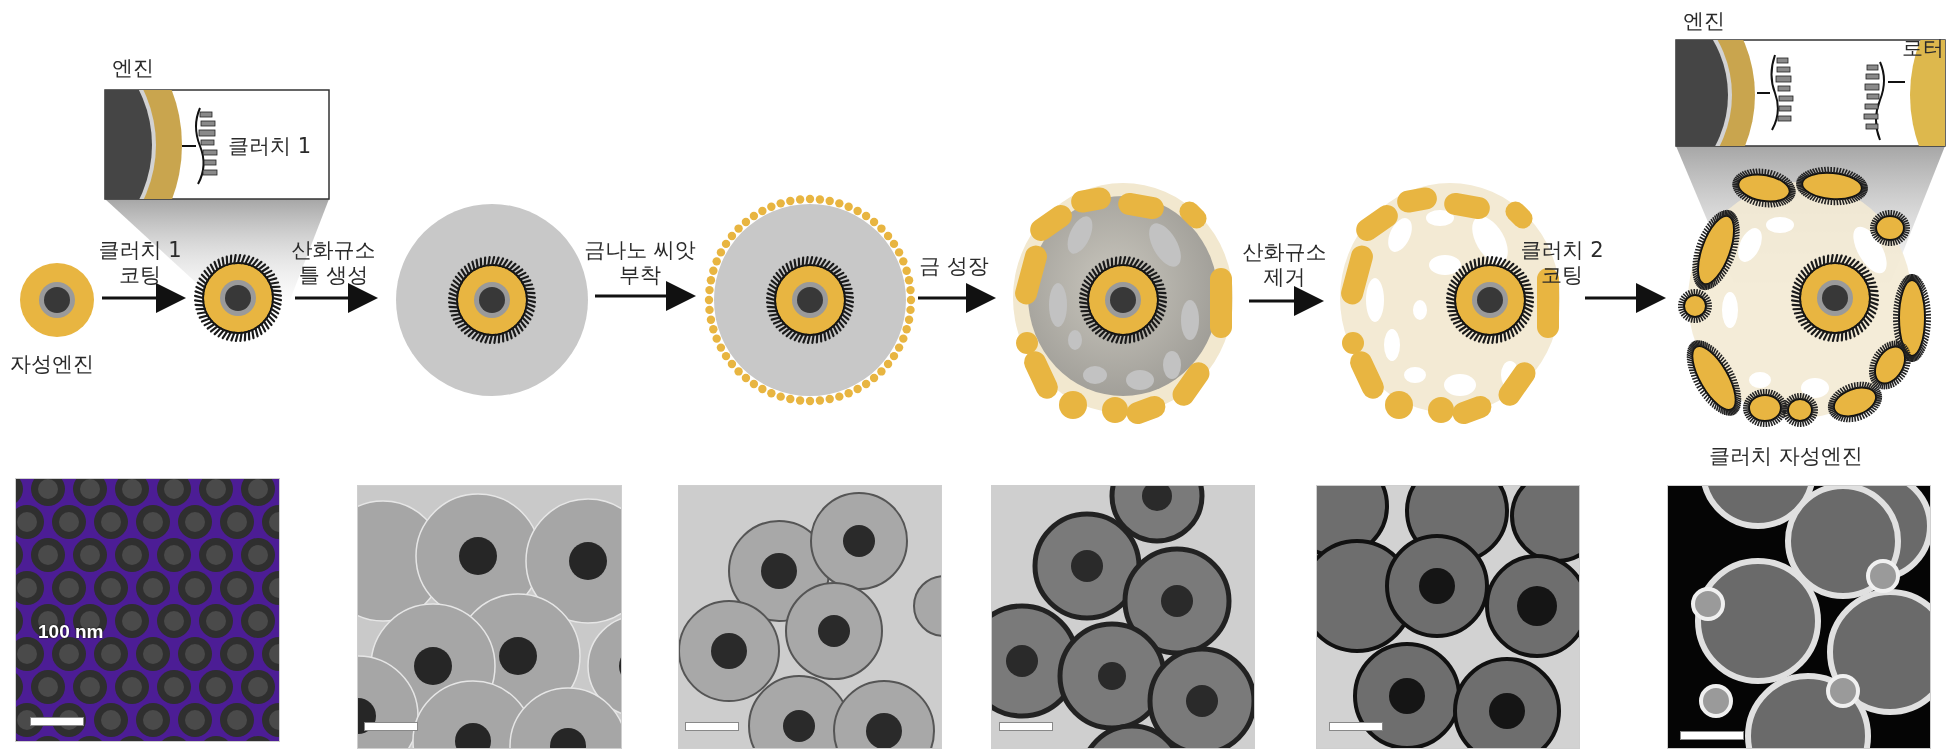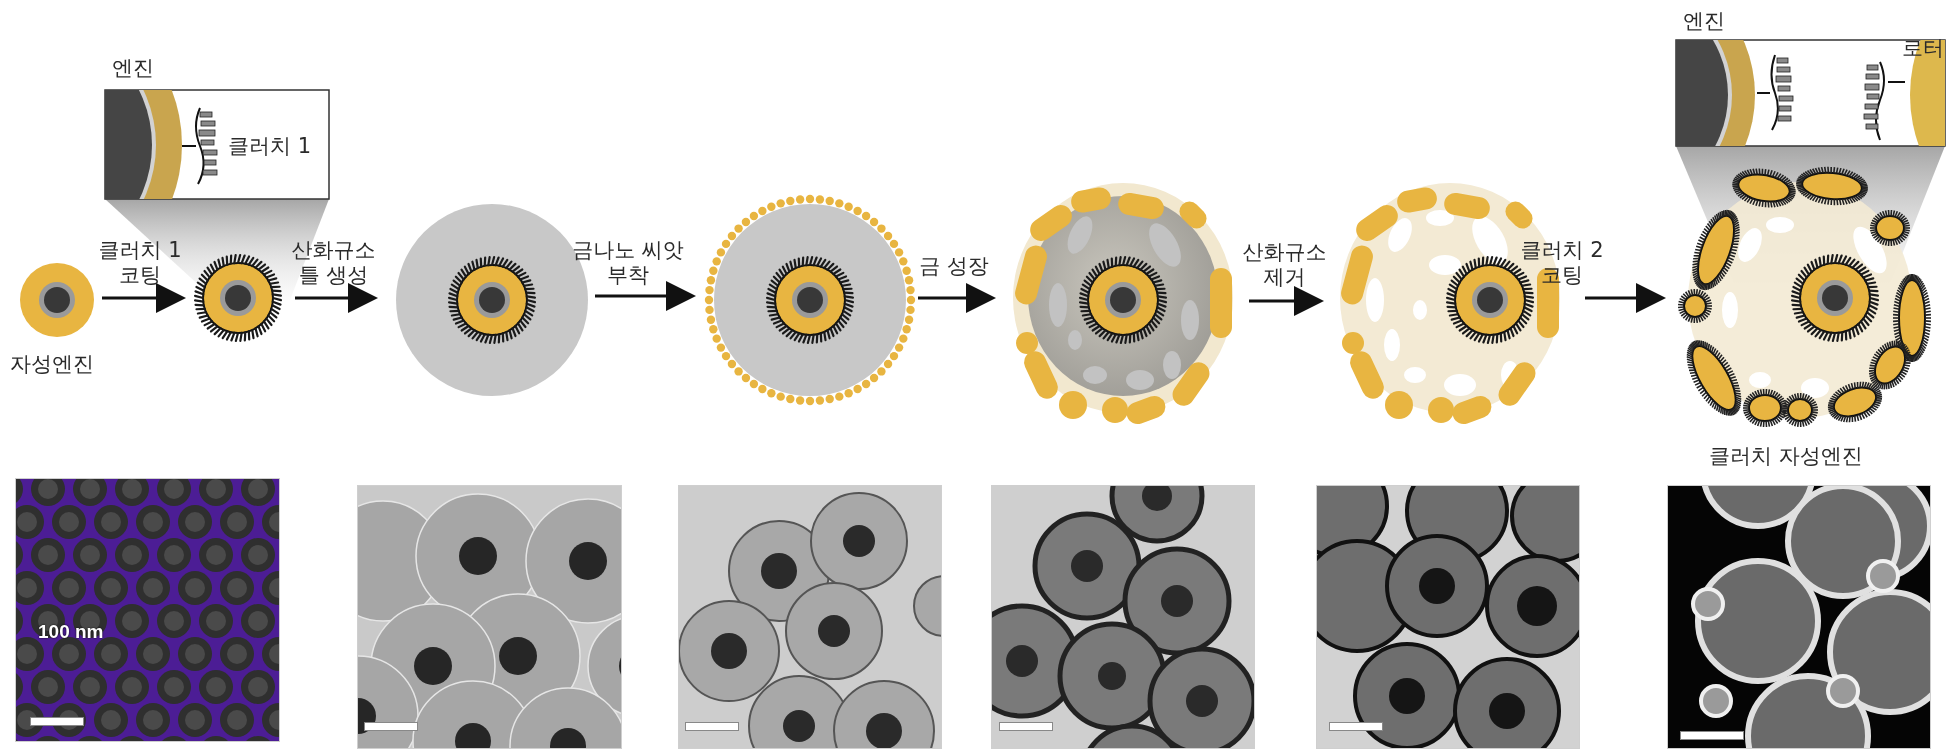--- a/index.html
+++ b/index.html
@@ -1369,21 +1369,21 @@
 <div class="lbl" style="left:1683px; top:8px;">엔진</div>
 <div class="lbl" style="left:1902px; top:8px;margin-top:27px;">로터</div>
 
 <div class="lbl" style="left:10px; top:351px;text-align:right;">자성엔진</div>
 <div class="lbl" style="left:1709px; top:443px;">클러치 자성엔진</div>
 
 <div class="step-label" style="left:95px; top:238px; width:90px;">클러치 1
 코팅</div>
 <div class="step-label" style="left:286px; top:238px; width:95px;">산화규소
 틀 생성</div>
-<div class="step-label" style="left:568px; top:238px; width:120px;">금나노 씨앗
+<div class="step-label" style="left:580px; top:238px; width:120px;">금나노 씨앗
 부착</div>
 <div class="step-label" style="left:912px; top:254px; width:84px;">금 성장</div>
 <div class="step-label" style="left:1237px; top:240px; width:95px;">산화규소
 제거</div>
 <div class="step-label" style="left:1517px; top:238px; width:90px;">클러치 2
 코팅</div>
 
 <div class="tem" style="left:15px; top:478px; width:263px; height:262px; background:#4c1d95;">
   <svg id="tem1" width="263" height="262">
       <circle cx="-10" cy="10" r="17" fill="#2f2f2f"></circle>

